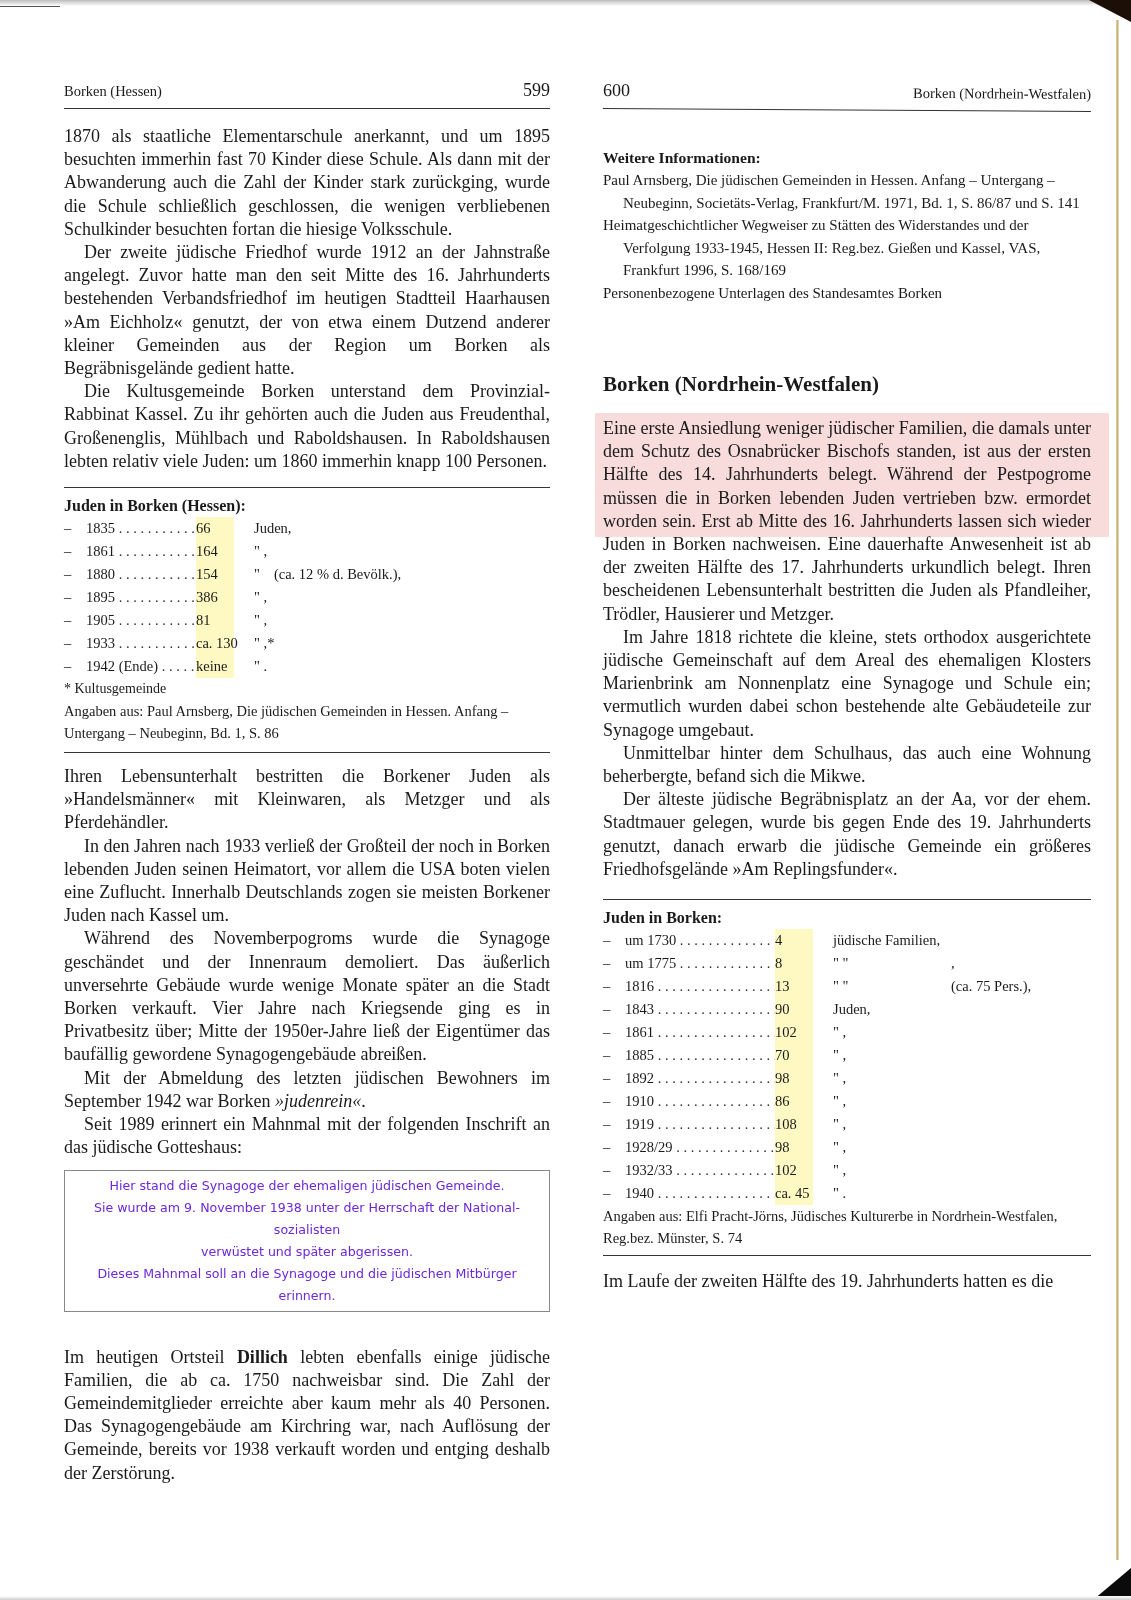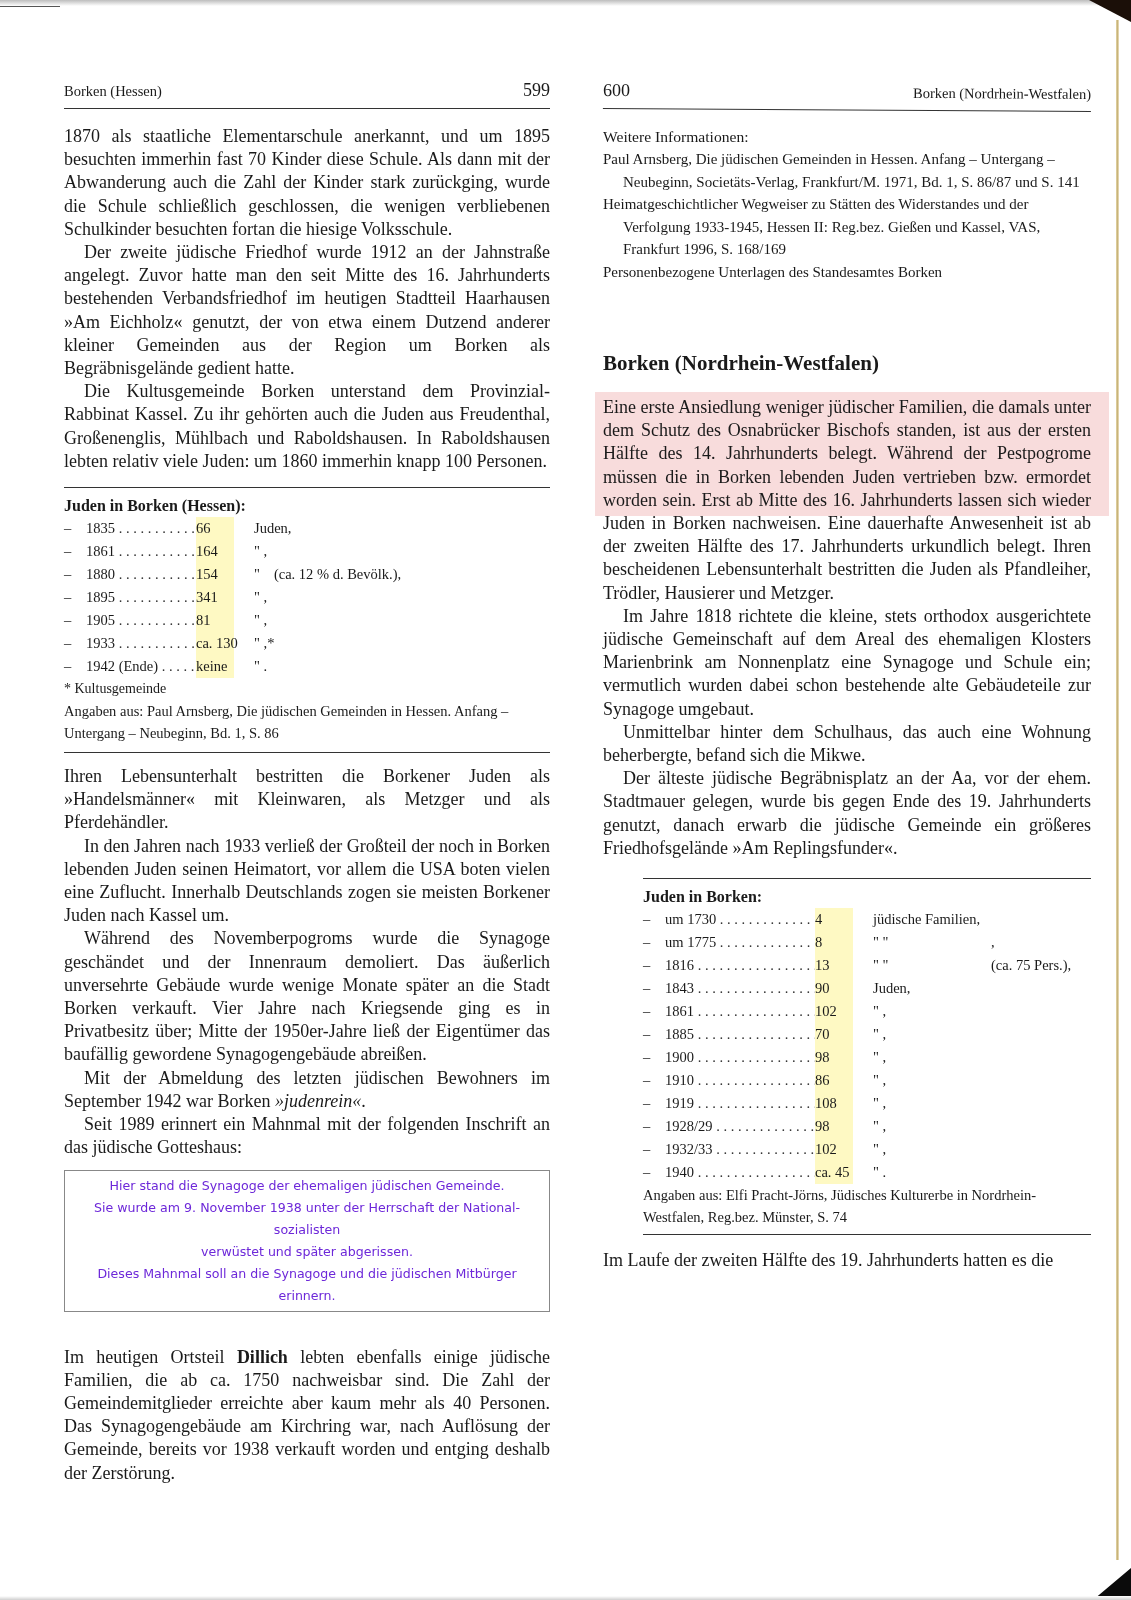--- a/index.html
+++ b/index.html
@@ -49,21 +49,21 @@
   .wide .row .value { width: 38px; }
   .wide .row .unit { width: 104px; }
   .footnote { font-size: 14px; line-height: 22px; }
   .source { font-size: 14.5px; line-height: 22px; }
 
   .inscription { margin: 10px 0 0 0; border: 1px solid #888; padding: 4px 8px;
     font-family: "DejaVu Sans", "Liberation Sans", sans-serif; font-size: 12.6px;
     line-height: 22px; text-align: center; color: #6d28d9; }
 
   .section-title { font-size: 21px; font-weight: bold; margin-top: 68px; margin-bottom: 20px; }
-  .subhead { font-weight: normal; font-size: 15.6px; margin-top: 16px; line-height: 23px; }
+  .subhead { font-weight: bold; font-size: 15.6px; margin-top: 37px; line-height: 23px; }
   .refs p { text-indent: -20px; padding-left: 20px; text-align: left; font-size: 15px; line-height: 22.5px; }
 
   .highlight-wrap { position: relative; }
   .highlight { position: absolute; left: -8px; top: -4px; right: -18px; height: 124px;
     background: rgba(243, 196, 196, 0.6); z-index: 0; }
   .highlight-wrap p { position: relative; z-index: 1; }
 </style>
 </head>
 <body>
 
@@ -106,21 +106,21 @@
         <div class="row">
           <span class="dash">–</span>
           <span class="year">1880</span>
           <span class="value">154</span>
           <span class="unit">"</span>
           <span class="note">(ca. 12 % d. Bevölk.),</span>
         </div>
         <div class="row">
           <span class="dash">–</span>
           <span class="year">1895</span>
-          <span class="value">341</span>
+          <span class="value">386</span>
           <span class="unit">"  ,</span>
           <span class="note"></span>
         </div>
         <div class="row">
           <span class="dash">–</span>
           <span class="year">1905</span>
           <span class="value">81</span>
           <span class="unit">"  ,</span>
           <span class="note"></span>
         </div>
@@ -184,21 +184,21 @@
   <div class="highlight-wrap">
     <div class="highlight" style="background: rgba(243, 196, 196, 0.6);"></div>
     <p>Eine erste Ansiedlung weniger jüdischer Familien, die damals unter dem Schutz des Osnabrücker Bischofs standen, ist aus der ersten Hälfte des 14. Jahrhunderts belegt. Während der Pestpogrome müssen die in Borken lebenden Juden vertrieben bzw. ermordet worden sein. Erst ab Mitte des 16. Jahrhunderts lassen sich wieder Juden in Borken nachweisen. Eine dauerhafte Anwesenheit ist ab der zweiten Hälfte des 17. Jahrhunderts urkundlich belegt. Ihren bescheidenen Lebensunterhalt bestritten die Juden als Pfandleiher, Trödler, Hausierer und Metzger.</p>
   </div>
   <div>
     <p class="indent">Im Jahre 1818 richtete die kleine, stets orthodox ausgerichtete jüdische Gemeinschaft auf dem Areal des ehemaligen Klosters Marienbrink am Nonnenplatz eine Synagoge und Schule ein; vermutlich wurden dabei schon bestehende alte Gebäudeteile zur Synagoge umgebaut.</p>
     <p class="indent">Unmittelbar hinter dem Schulhaus, das auch eine Wohnung beherbergte, befand sich die Mikwe.</p>
     <p class="indent">Der älteste jüdische Begräbnisplatz an der Aa, vor der ehem. Stadtmauer gelegen, wurde bis gegen Ende des 19. Jahrhunderts genutzt, danach erwarb die jüdische Gemeinde ein größeres Friedhofsgelände »Am Replingsfunder«.</p>
   </div>
 
-  <div class="table-block bottom-rule wide" style="margin-top:18px;margin-left:40px;">
+  <div class="table-block bottom-rule wide" style="margin-top:18px;">
     <div class="table-title">Juden in Borken:</div>
     <div id="right-rows">
         <div class="row">
           <span class="dash">–</span>
           <span class="year">um 1730</span>
           <span class="value">4</span>
           <span class="unit">jüdische Familien,</span>
           <span class="note"></span>
         </div>
         <div class="row">
@@ -231,21 +231,21 @@
         </div>
         <div class="row">
           <span class="dash">–</span>
           <span class="year">1885</span>
           <span class="value">70</span>
           <span class="unit">"  ,</span>
           <span class="note"></span>
         </div>
         <div class="row">
           <span class="dash">–</span>
-          <span class="year">1900</span>
+          <span class="year">1892</span>
           <span class="value">98</span>
           <span class="unit">"  ,</span>
           <span class="note"></span>
         </div>
         <div class="row">
           <span class="dash">–</span>
           <span class="year">1910</span>
           <span class="value">86</span>
           <span class="unit">"  ,</span>
           <span class="note"></span>

